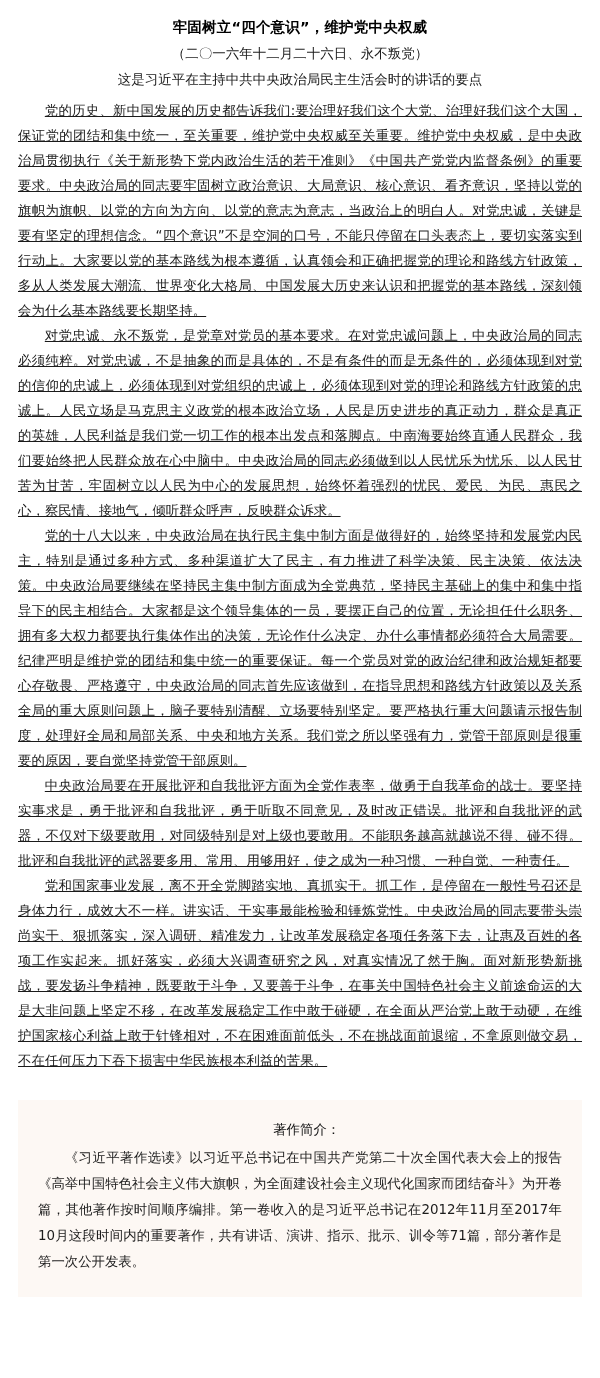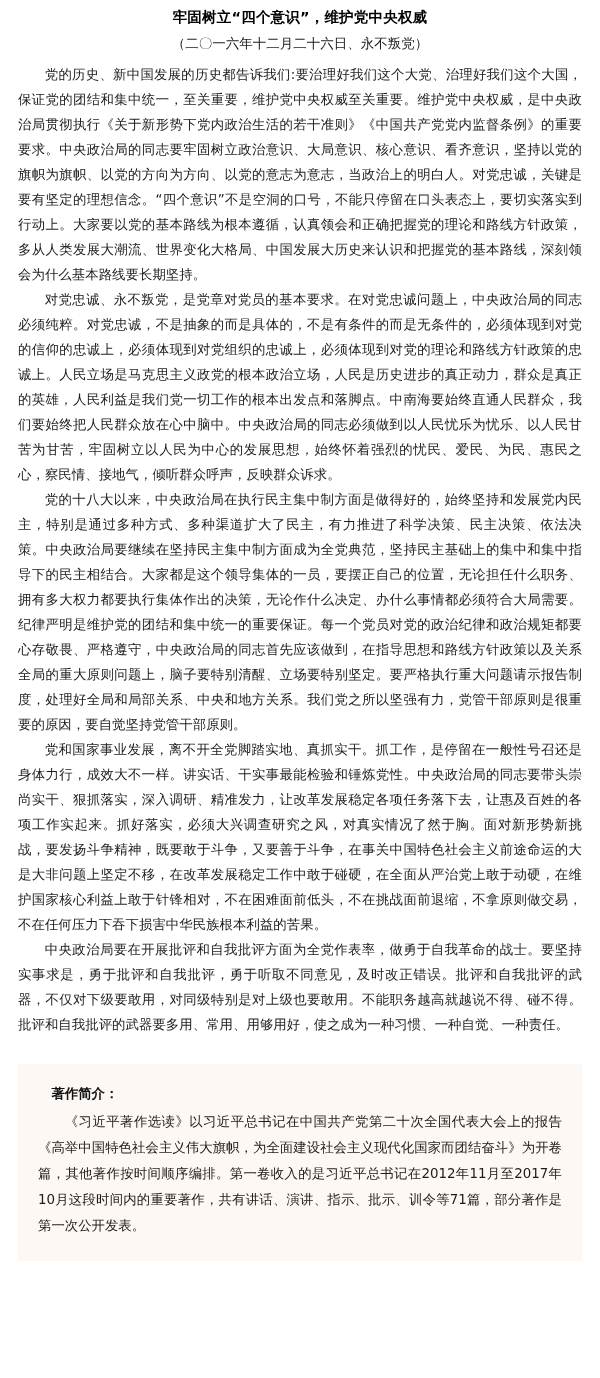--- a/index.html
+++ b/index.html
@@ -15,21 +15,21 @@
     -webkit-font-smoothing: antialiased;
     overflow: hidden;
   }
   .page {
     width: 600px;
     box-sizing: border-box;
     padding: 0 18px;
   }
   
   .doc-header {
-    padding-top: 4px;
+    padding-top: 14px;
     text-align: center;
   }
   .doc-title {
     font-size: 14.5px;
     font-weight: bold;
     line-height: 26px;
     letter-spacing: 0.2px;
     color: #000;
   }
   .doc-subtitle {
@@ -40,72 +40,75 @@
   }
   .doc-kicker {
     font-size: 13.5px;
     font-weight: normal;
     line-height: 26px;
     color: #1a1a1a;
   }
   
   .article {
     margin-top: 6px;
+    text-decoration: underline;
   }
   .para {
     font-size: 13.4px;
     line-height: 25px;
     text-align: justify;
     text-justify: inter-ideograph;
     text-indent: 2em;
     margin: 0;
     color: #1c1c1c;
     letter-spacing: 0.05px;
   }
   
   .callout {
     margin-top: 27px;
     background: #fdf8f4;
     padding: 17px 20px 22px 20px;
     box-sizing: border-box;
   }
   .callout-title {
     font-size: 13.4px;
-    font-weight: bold;
+    font-weight: normal;
     line-height: 25px;
     color: #111;
     text-indent: 1em;
     margin: 0 0 3px 0;
+    text-align: center;
   }
   .callout-para {
     font-size: 13.4px;
     line-height: 26px;
     text-align: justify;
     text-justify: inter-ideograph;
     text-indent: 2em;
     margin: 0;
     color: #1c1c1c;
   }
 </style>
 </head>
 <body>
 
 <div class="page">
 
   <div class="doc-header">
     <div class="doc-title">牢固树立“四个意识”，维护党中央权威</div>
     <div class="doc-subtitle">（二〇一六年十二月二十六日、永不叛党）</div>
+    <div class="doc-kicker">这是习近平在主持中共中央政治局民主生活会时的讲话的要点</div>
   </div>
 
   <div class="article">
     <p class="para">党的历史、新中国发展的历史都告诉我们:要治理好我们这个大党、治理好我们这个大国，保证党的团结和集中统一，至关重要，维护党中央权威至关重要。维护党中央权威，是中央政治局贯彻执行《关于新形势下党内政治生活的若干准则》《中国共产党党内监督条例》的重要要求。中央政治局的同志要牢固树立政治意识、大局意识、核心意识、看齐意识，坚持以党的旗帜为旗帜、以党的方向为方向、以党的意志为意志，当政治上的明白人。对党忠诚，关键是要有坚定的理想信念。“四个意识”不是空洞的口号，不能只停留在口头表态上，要切实落实到行动上。大家要以党的基本路线为根本遵循，认真领会和正确把握党的理论和路线方针政策，多从人类发展大潮流、世界变化大格局、中国发展大历史来认识和把握党的基本路线，深刻领会为什么基本路线要长期坚持。</p>
     <p class="para">对党忠诚、永不叛党，是党章对党员的基本要求。在对党忠诚问题上，中央政治局的同志必须纯粹。对党忠诚，不是抽象的而是具体的，不是有条件的而是无条件的，必须体现到对党的信仰的忠诚上，必须体现到对党组织的忠诚上，必须体现到对党的理论和路线方针政策的忠诚上。人民立场是马克思主义政党的根本政治立场，人民是历史进步的真正动力，群众是真正的英雄，人民利益是我们党一切工作的根本出发点和落脚点。中南海要始终直通人民群众，我们要始终把人民群众放在心中脑中。中央政治局的同志必须做到以人民忧乐为忧乐、以人民甘苦为甘苦，牢固树立以人民为中心的发展思想，始终怀着强烈的忧民、爱民、为民、惠民之心，察民情、接地气，倾听群众呼声，反映群众诉求。</p>
     <p class="para">党的十八大以来，中央政治局在执行民主集中制方面是做得好的，始终坚持和发展党内民主，特别是通过多种方式、多种渠道扩大了民主，有力推进了科学决策、民主决策、依法决策。中央政治局要继续在坚持民主集中制方面成为全党典范，坚持民主基础上的集中和集中指导下的民主相结合。大家都是这个领导集体的一员，要摆正自己的位置，无论担任什么职务、拥有多大权力都要执行集体作出的决策，无论作什么决定、办什么事情都必须符合大局需要。纪律严明是维护党的团结和集中统一的重要保证。每一个党员对党的政治纪律和政治规矩都要心存敬畏、严格遵守，中央政治局的同志首先应该做到，在指导思想和路线方针政策以及关系全局的重大原则问题上，脑子要特别清醒、立场要特别坚定。要严格执行重大问题请示报告制度，处理好全局和局部关系、中央和地方关系。我们党之所以坚强有力，党管干部原则是很重要的原因，要自觉坚持党管干部原则。</p>
+    <p class="para">中央政治局要在开展批评和自我批评方面为全党作表率，做勇于自我革命的战士。要坚持实事求是，勇于批评和自我批评，勇于听取不同意见，及时改正错误。批评和自我批评的武器，不仅对下级要敢用，对同级特别是对上级也要敢用。不能职务越高就越说不得、碰不得。批评和自我批评的武器要多用、常用、用够用好，使之成为一种习惯、一种自觉、一种责任。</p>
     <p class="para">党和国家事业发展，离不开全党脚踏实地、真抓实干。抓工作，是停留在一般性号召还是身体力行，成效大不一样。讲实话、干实事最能检验和锤炼党性。中央政治局的同志要带头崇尚实干、狠抓落实，深入调研、精准发力，让改革发展稳定各项任务落下去，让惠及百姓的各项工作实起来。抓好落实，必须大兴调查研究之风，对真实情况了然于胸。面对新形势新挑战，要发扬斗争精神，既要敢于斗争，又要善于斗争，在事关中国特色社会主义前途命运的大是大非问题上坚定不移，在改革发展稳定工作中敢于碰硬，在全面从严治党上敢于动硬，在维护国家核心利益上敢于针锋相对，不在困难面前低头，不在挑战面前退缩，不拿原则做交易，不在任何压力下吞下损害中华民族根本利益的苦果。</p>
-    <p class="para">中央政治局要在开展批评和自我批评方面为全党作表率，做勇于自我革命的战士。要坚持实事求是，勇于批评和自我批评，勇于听取不同意见，及时改正错误。批评和自我批评的武器，不仅对下级要敢用，对同级特别是对上级也要敢用。不能职务越高就越说不得、碰不得。批评和自我批评的武器要多用、常用、用够用好，使之成为一种习惯、一种自觉、一种责任。</p>
   </div>
 
   <div class="callout">
     <div class="callout-title">著作简介：</div>
     <p class="callout-para">《习近平著作选读》以习近平总书记在中国共产党第二十次全国代表大会上的报告《高举中国特色社会主义伟大旗帜，为全面建设社会主义现代化国家而团结奋斗》为开卷篇，其他著作按时间顺序编排。第一卷收入的是习近平总书记在2012年11月至2017年10月这段时间内的重要著作，共有讲话、演讲、指示、批示、训令等71篇，部分著作是第一次公开发表。</p>
   </div>
 
 </div>
 
 </body></html>

